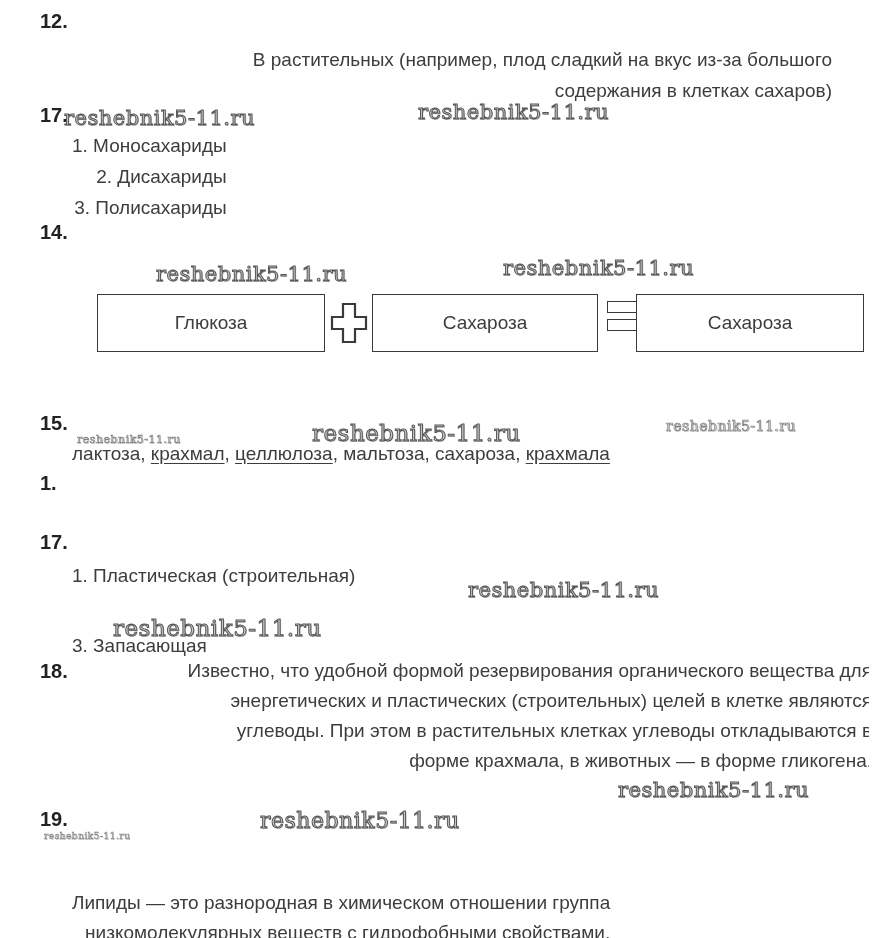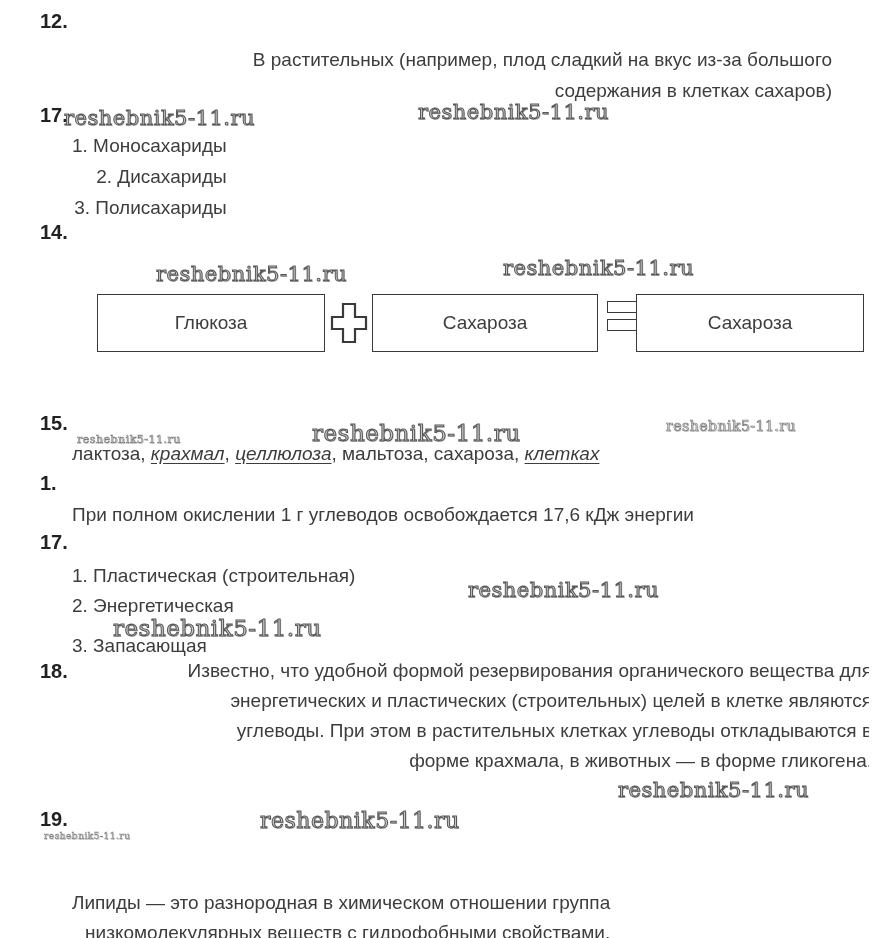--- a/index.html
+++ b/index.html
@@ -21,21 +21,21 @@
   .txt {
     position: absolute;
     left: 72px;
     font-size: 19px;
     line-height: 31px;
     color: #3d3d3d;
     white-space: pre-line;
     text-align: right;
   }
   .seg { font-size: 19px; color: #3d3d3d; margin-top: 44px; }
-  .seg.u { text-decoration: underline; text-underline-offset: 3px; font-style: italic; }
+  .seg.u { text-decoration: underline; text-underline-offset: 3px; }
   .dbox {
     position: absolute;
     top: 294px;
     height: 58px;
     border: 1.5px solid #3a3a3a;
     background: #ffffff;
     display: flex;
     align-items: center;
     justify-content: center;
     font-size: 19px;
@@ -87,29 +87,27 @@
   </div>
   <div class="dbox" style="left:372px; width:226px">Сахароза</div>
   <div class="eq-wrap">
     <div class="eq-bar"></div>
     <div class="eq-bar"></div>
   </div>
   <div class="dbox" style="left:636px; width:228px">Сахароза</div>
 
   <div class="num" style="top:412px">15.</div>
   <div class="txt" style="top:438px; white-space:normal">
-    <span class="seg">лактоза, </span><span class="seg u">крахмал</span><span class="seg">, </span><span class="seg u">целлюлоза</span><span class="seg">, мальтоза, сахароза, </span><span class="seg u">клетках</span>
+    <span class="seg">лактоза, </span><span class="seg u">крахмал</span><span class="seg">, </span><span class="seg u">целлюлоза</span><span class="seg">, мальтоза, сахароза, </span><span class="seg u">крахмала</span>
   </div>
 
   <div class="num" style="top:472px">1.</div>
-  <div class="txt" style="top:499px">При полном окислении 1 г углеводов освобождается 17,6 кДж энергии</div>
 
   <div class="num" style="top:531px">17.</div>
   <div class="txt" style="top:560px">1. Пластическая (строительная)</div>
-  <div class="txt" style="top:590px">2. Энергетическая</div>
   <div class="txt" style="top:630px">3. Запасающая</div>
 
   <div class="num" style="top:660px">18.</div>
   <div class="txt" style="top:656px; width:800px; line-height:30px">Известно, что удобной формой резервирования органического вещества для
 энергетических и пластических (строительных) целей в клетке являются
 углеводы. При этом в растительных клетках углеводы откладываются в
 форме крахмала, в животных — в форме гликогена.</div>
 
   <div class="num" style="top:808px">19.</div>
   <div class="txt" style="top:888px; line-height:30px">Липиды — это разнородная в химическом отношении группа

